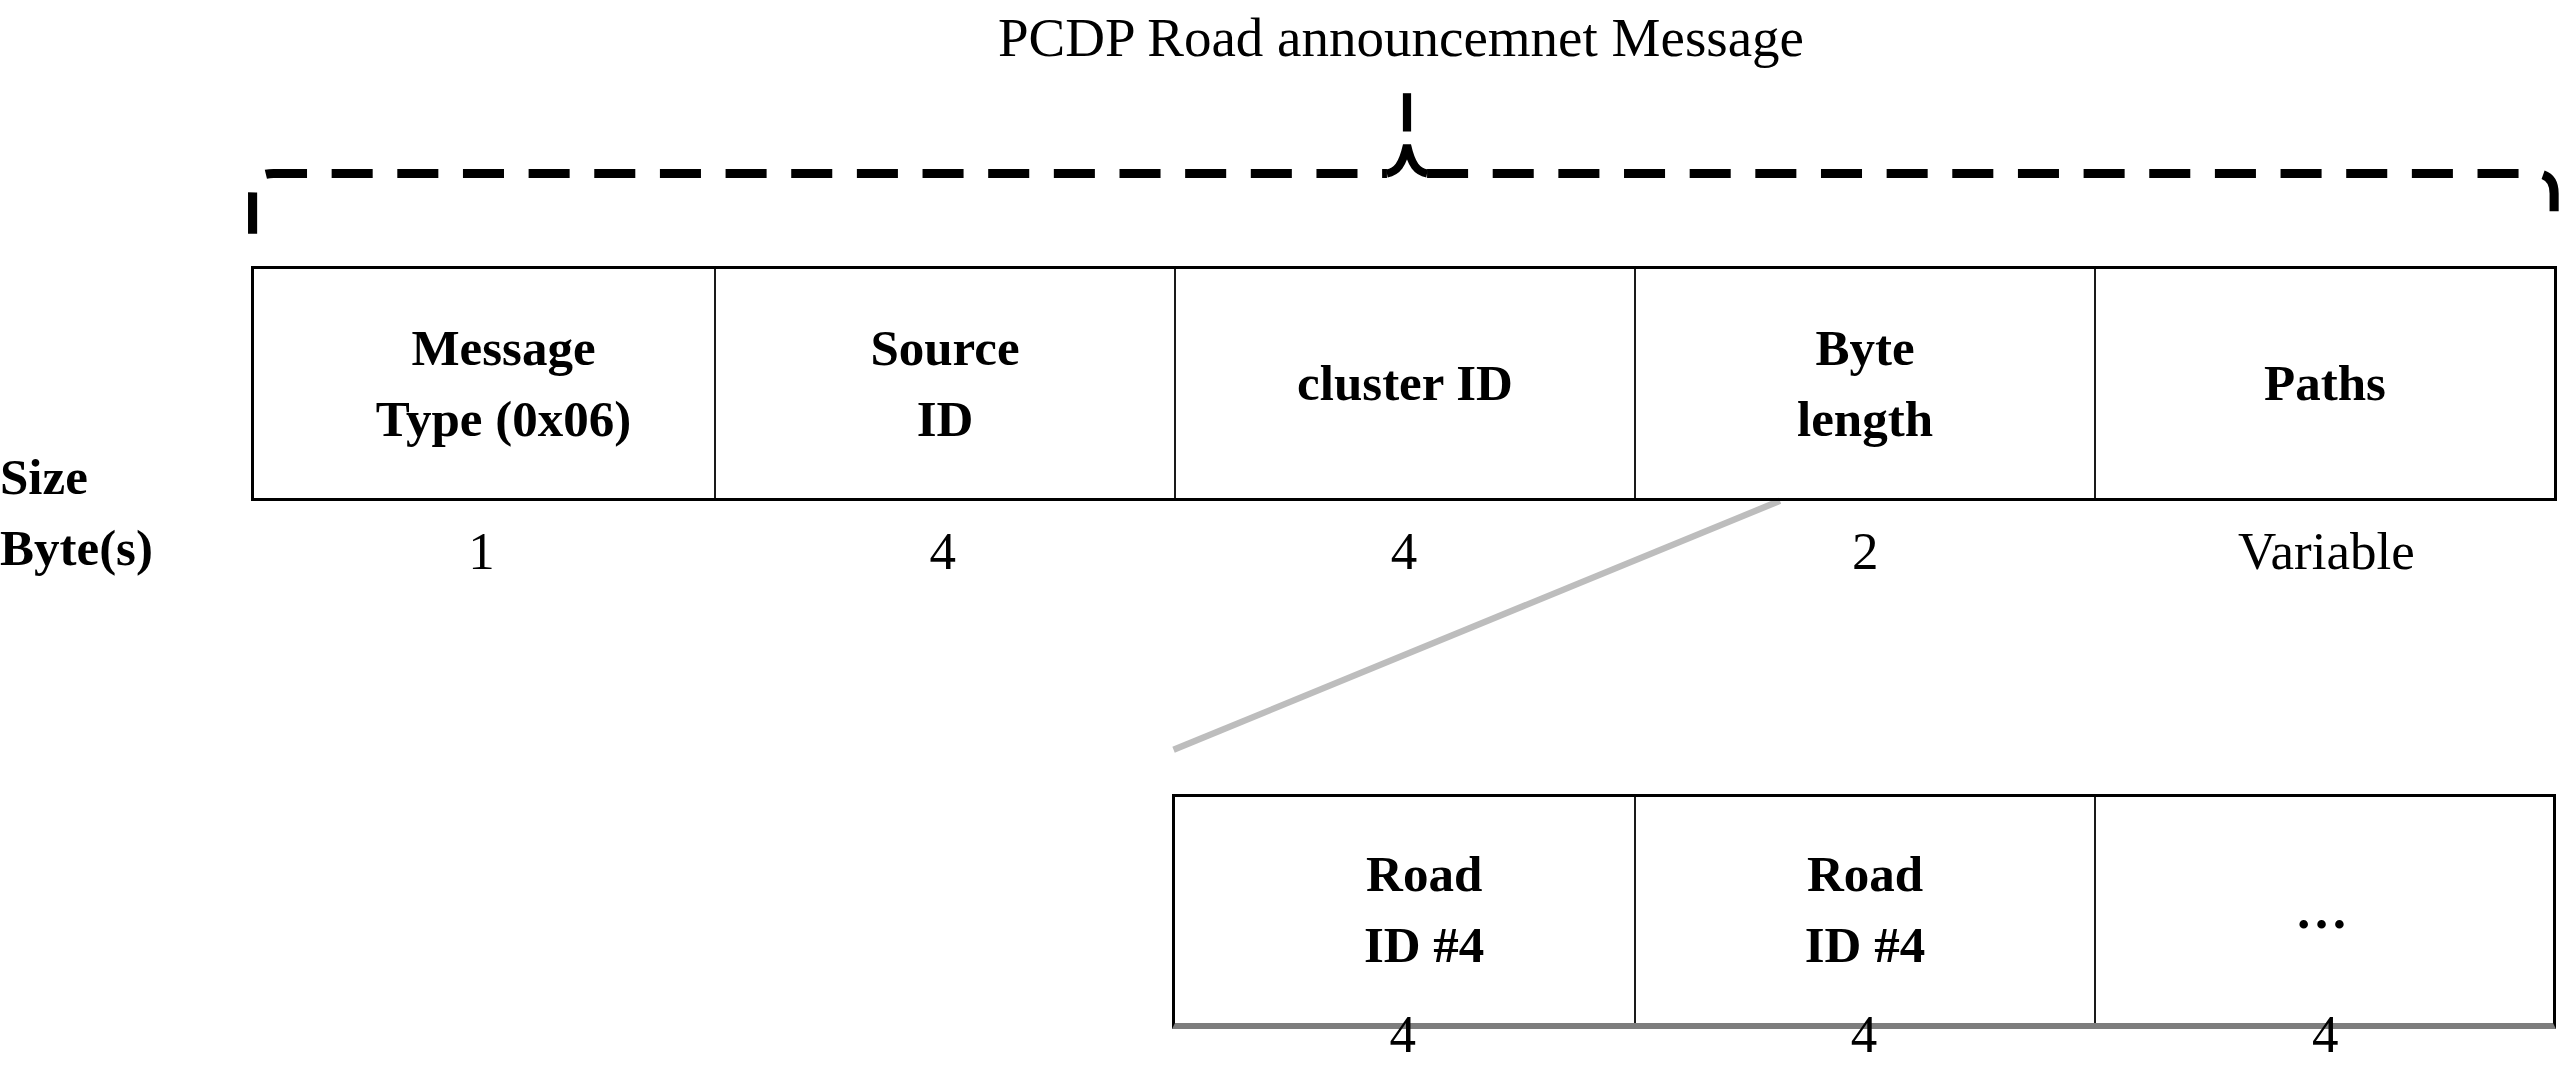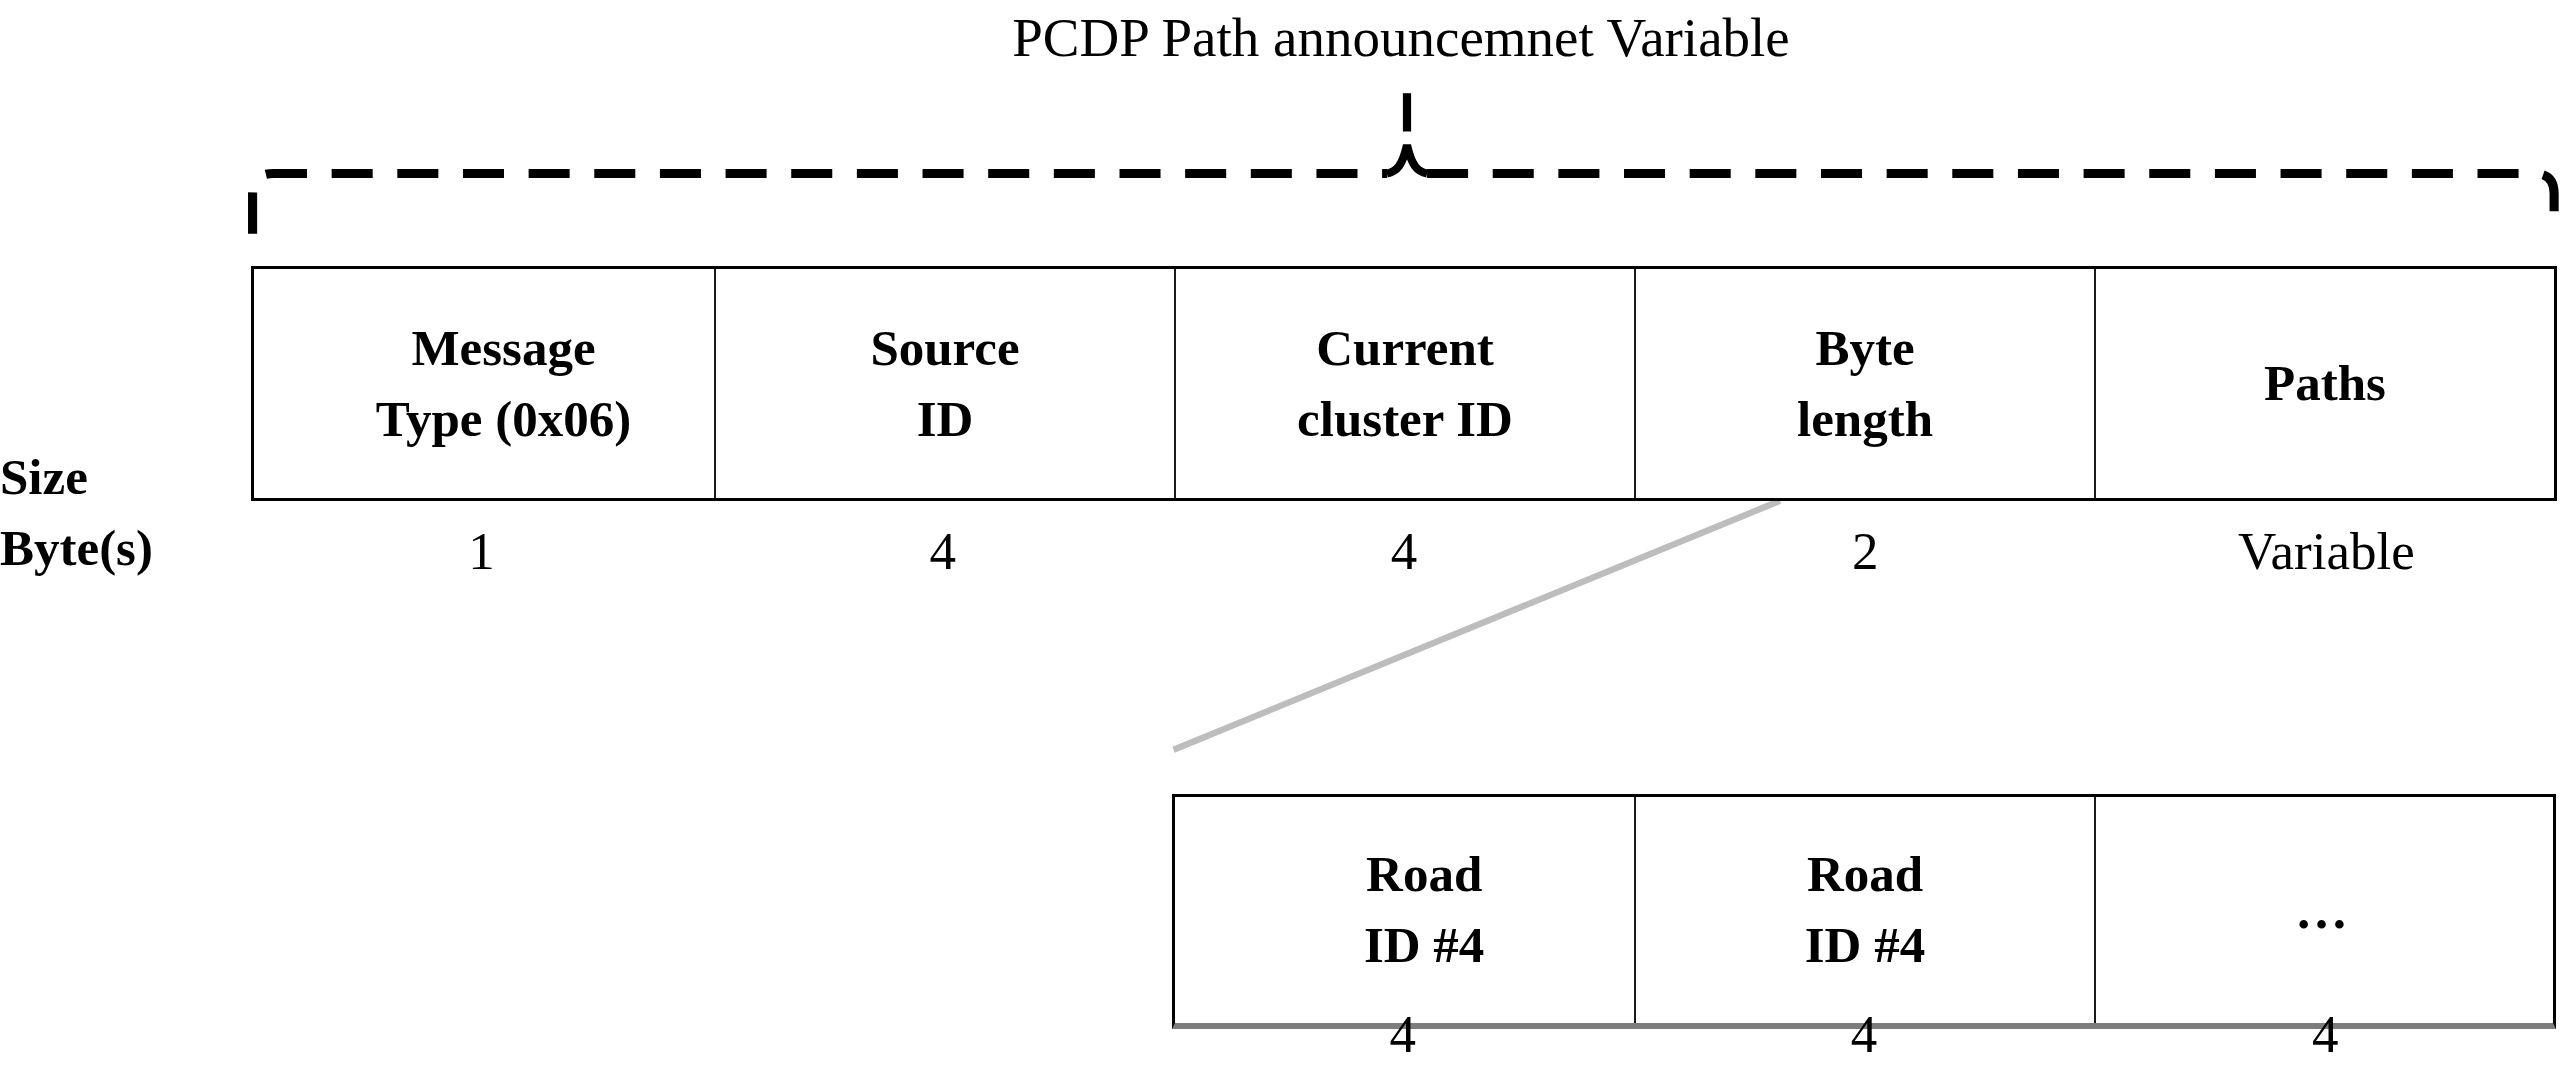--- a/index.html
+++ b/index.html
@@ -118,38 +118,37 @@
 
     <path d="M 277 256 L 277 212 Q 277 190 300 190 L 1521 190" stroke="#000000" stroke-width="10" fill="none" stroke-dasharray="45 27"></path>
 
     <path d="M 1521 190 C 1532 188 1538 181 1543 159 C 1548 181 1554 188 1565 190" stroke="#000000" stroke-width="9" fill="none"></path>
 
     <path d="M 1565 190 L 2779 190 Q 2801 190 2801 212 L 2801 256" stroke="#000000" stroke-width="10" fill="none" stroke-dasharray="45 27"></path>
 
     <line x1="1952" y1="549" x2="1287" y2="822" stroke="#bdbdbd" stroke-width="7"></line>
   </svg>
 
-  <div class="diagram-title">PCDP Path announcemnet Variable</div>
+  <div class="diagram-title">PCDP Road announcemnet Message</div>
 
   <div class="size-label">
     <div>Size</div>
     <div>Byte(s)</div>
   </div>
 
   <div id="main-table" class="fields-table">
     <div class="cell">
       <div>Message</div>
       <div>Type (0x06)</div>
     </div>
     <div class="cell">
       <div>Source</div>
       <div>ID</div>
     </div>
     <div class="cell">
-      <div>Current</div>
       <div>cluster ID</div>
     </div>
     <div class="cell">
       <div>Byte</div>
       <div>length</div>
     </div>
     <div class="cell">
       <div>Paths</div>
     </div>
   </div>

